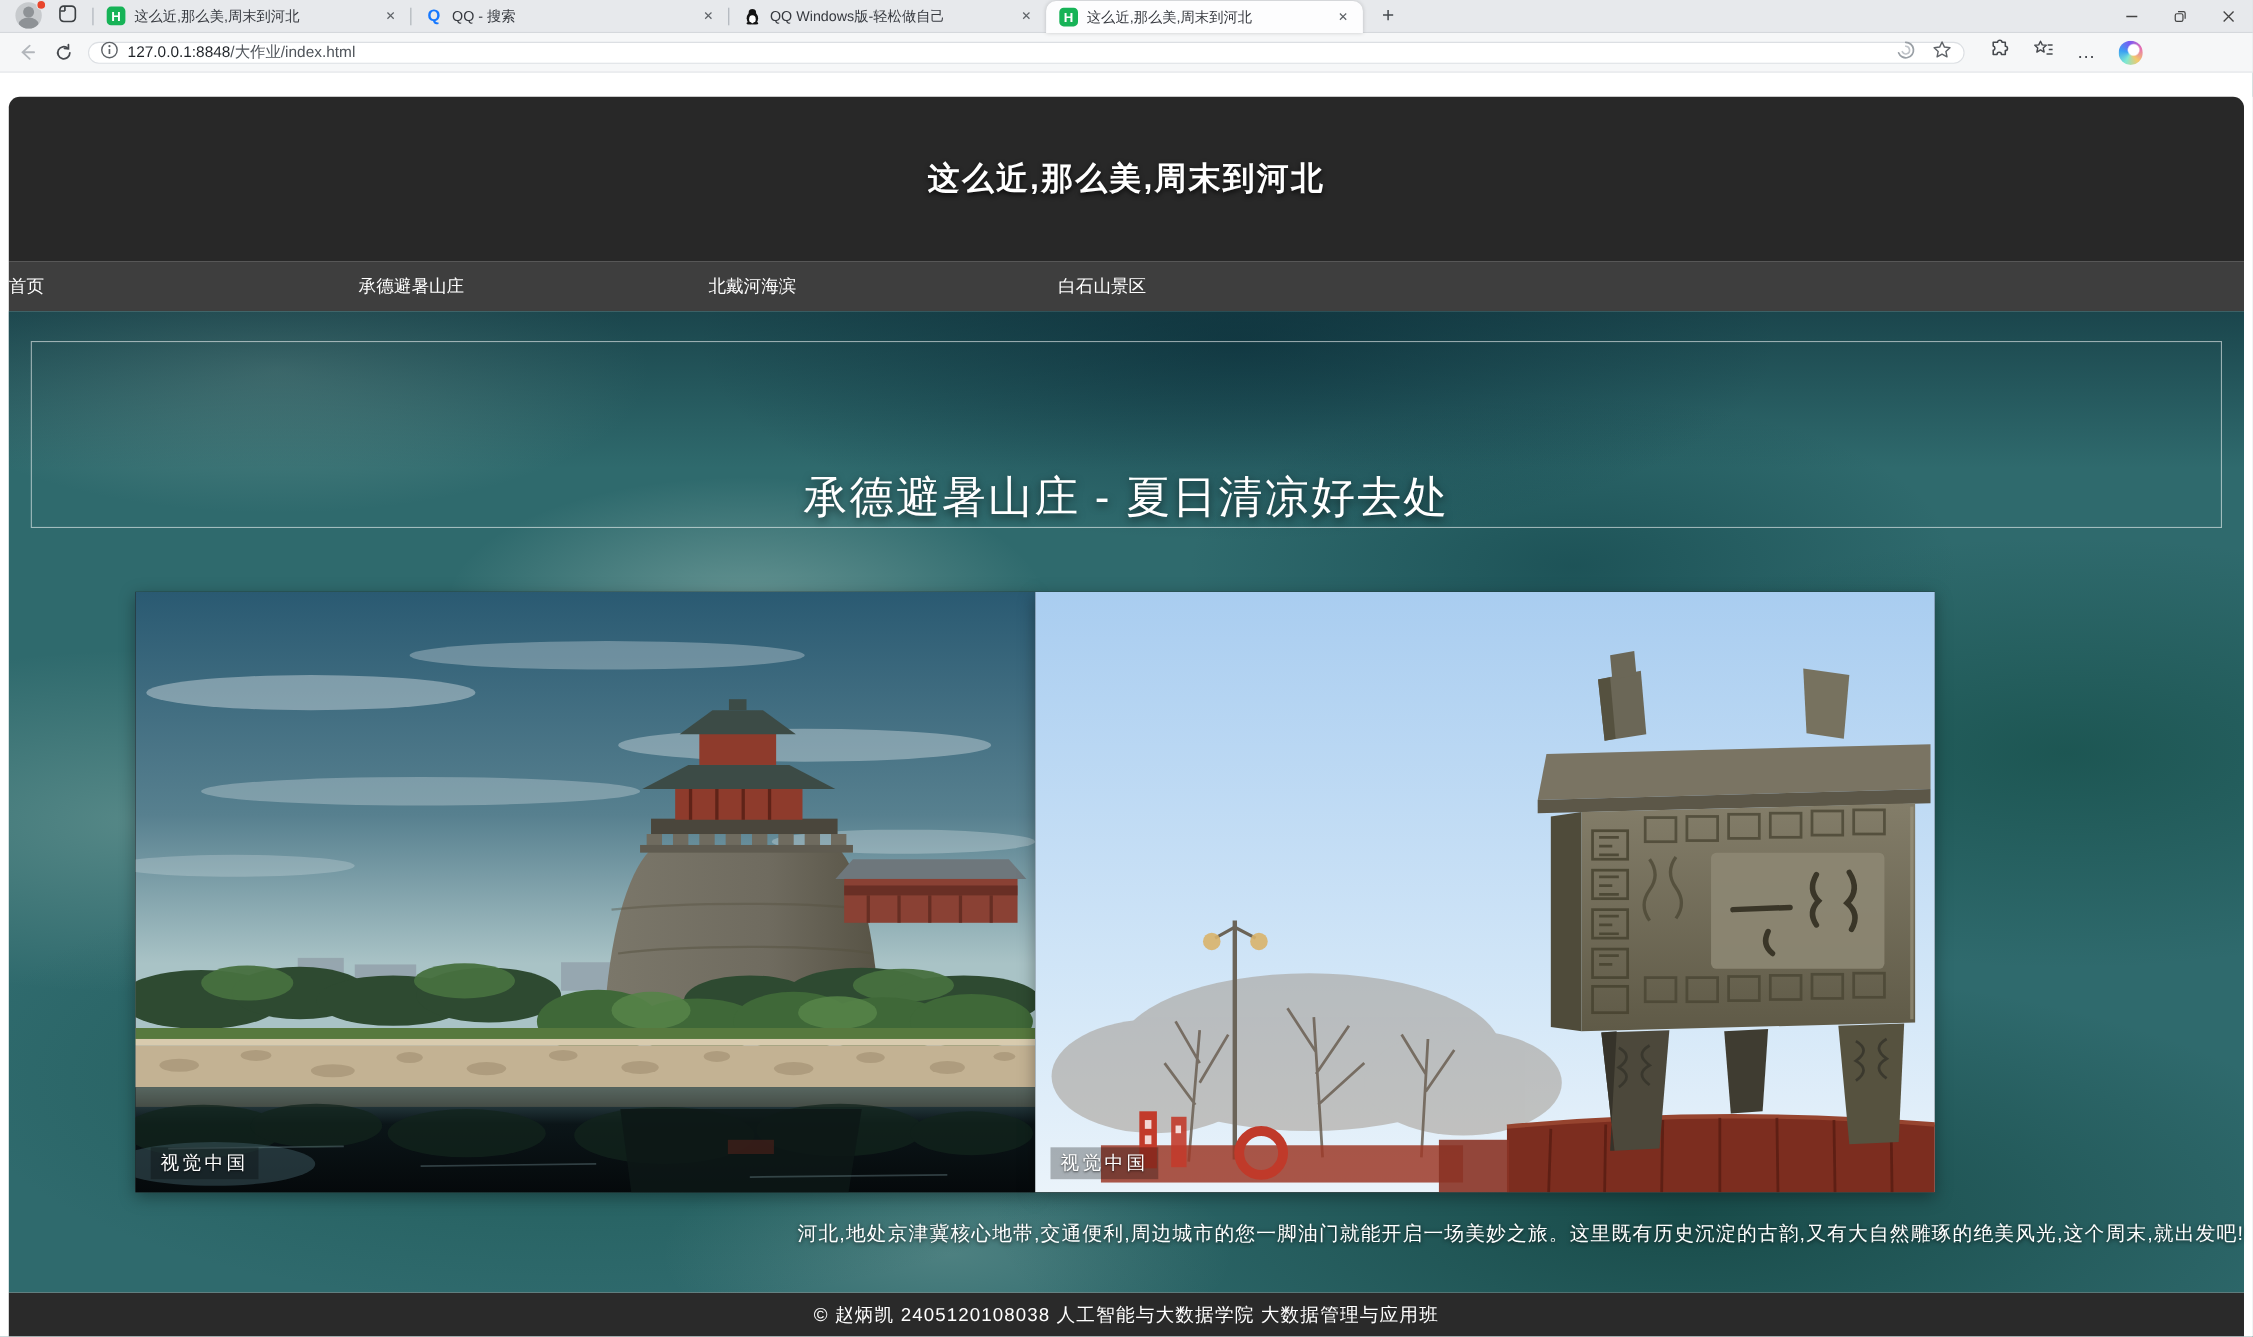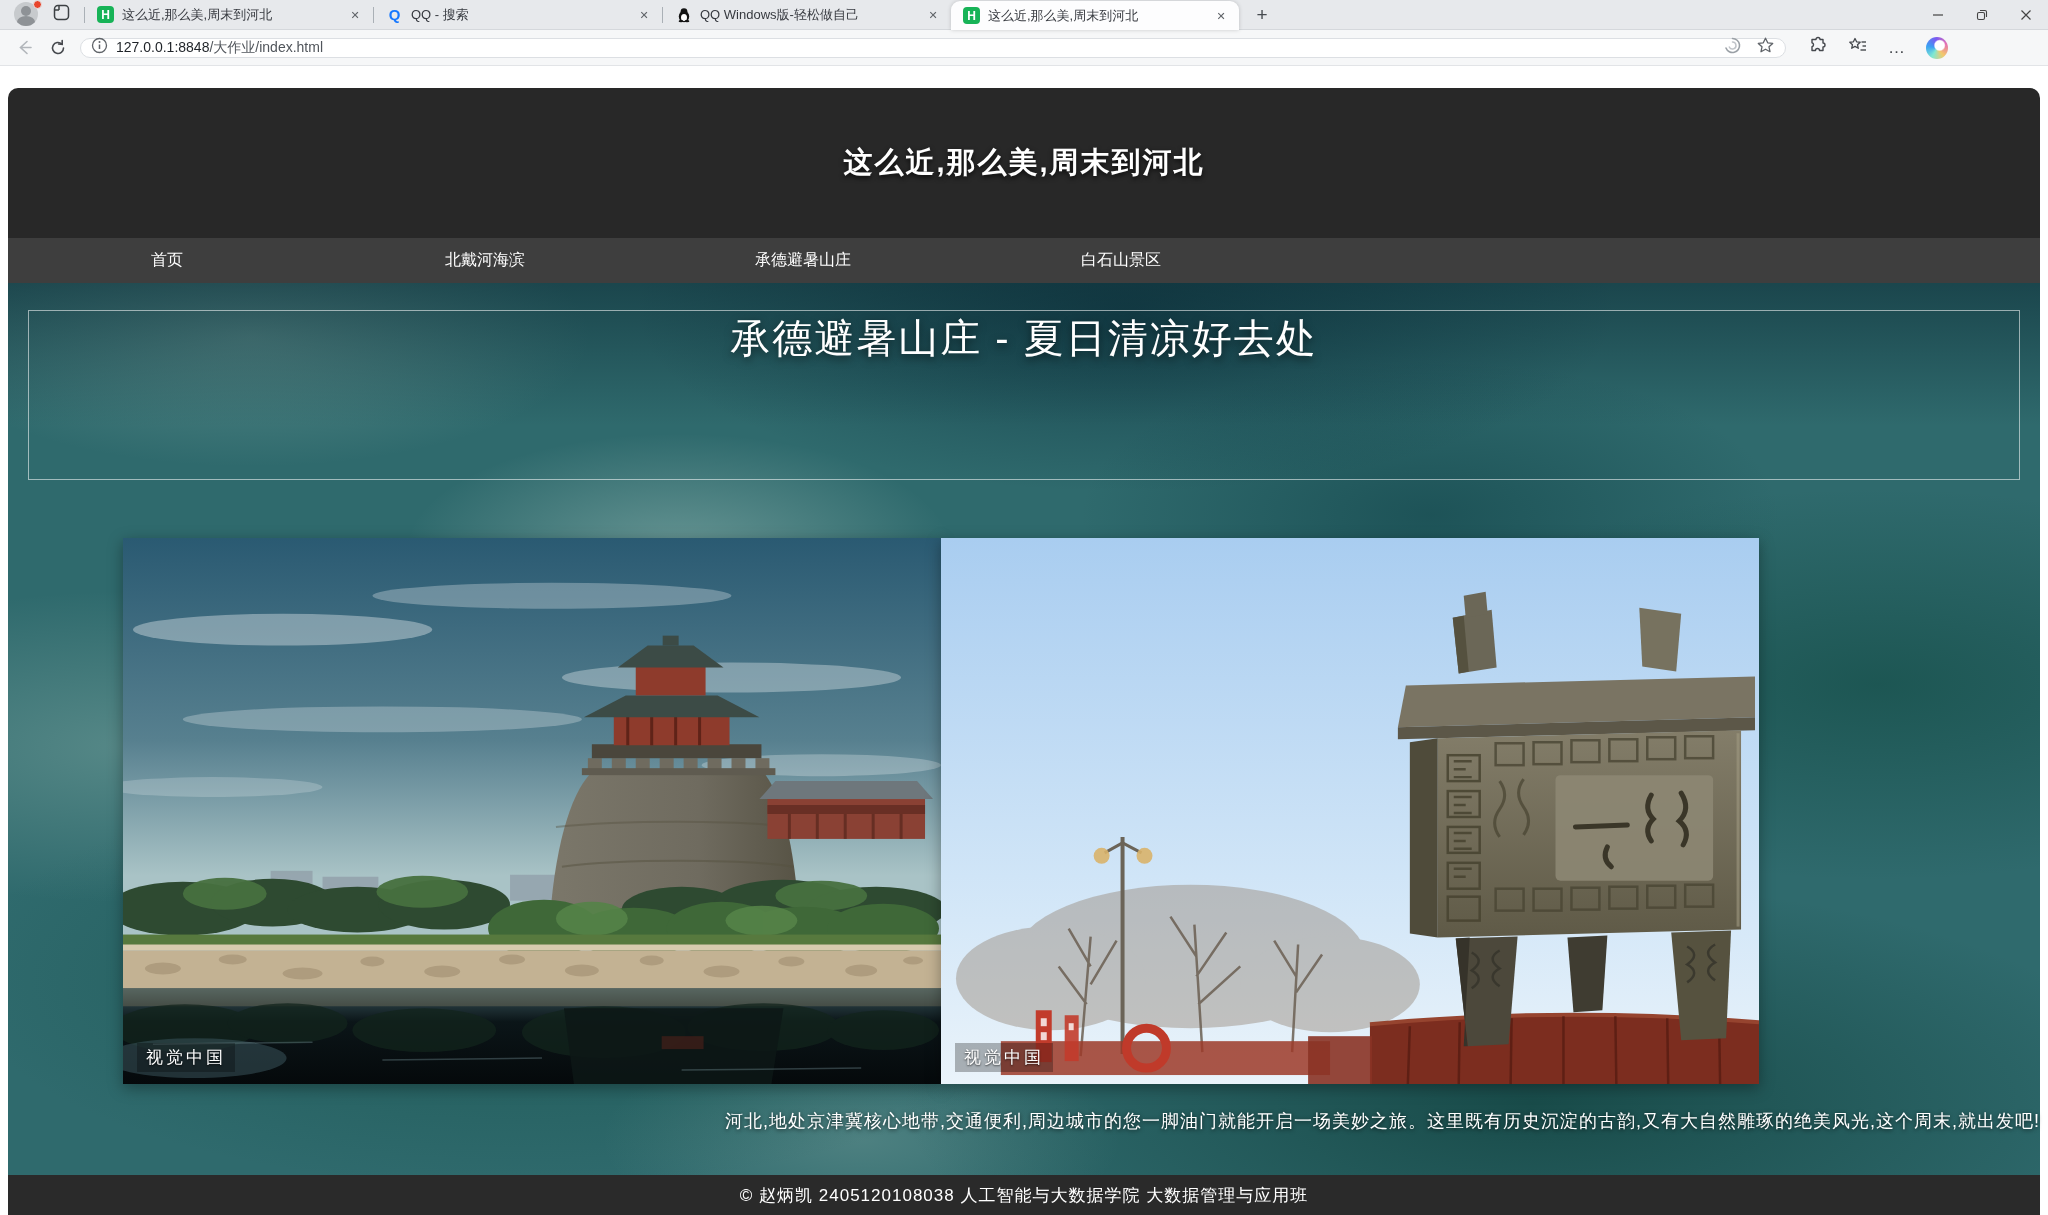--- a/index.html
+++ b/index.html
@@ -39,39 +39,39 @@
       conic-gradient(from 210deg, #7ee8d2, #3aa0f3, #7b5bf2, #e66fb2, #f3c96b, #7ee8d2); }
 
   
   .viewport { height:1149px; background:#fff; }
   .page { margin:0 8px; }
   .site-header { margin-top:22px; height:150px; background:#282828; border-radius:10px 10px 0 0; display:flex; align-items:center; justify-content:center; }
   .site-header h1 { color:#fff; font-size:29px; font-weight:bold; letter-spacing:2px; text-shadow:0 2px 5px rgba(0,0,0,.8); }
 
   .site-nav { height:45px; background:#3e3e3e; }
   .site-nav ul { list-style:none; display:flex; width:1590px; height:100%; }
-  .site-nav li { width:20%; display:flex; align-items:center; justify-content:center; }
+  .site-nav li { width:20%; display:flex; align-items:center; }
   .site-nav a { color:#ffffff; font-size:16px; text-decoration:none; }
 
   .hero { position:relative; height:892px;
     background-color:#2f6a6d;
     background-image:
       linear-gradient(180deg, rgba(10,40,50,.55), rgba(10,40,50,0) 16%),
       radial-gradient(ellipse 520px 200px at 12% 6%, rgba(130,170,165,.45), transparent 65%),
       radial-gradient(ellipse 700px 260px at 55% 3%, rgba(8,45,58,.6), transparent 70%),
       radial-gradient(ellipse 420px 180px at 33% 30%, rgba(205,228,218,.35), transparent 65%),
       radial-gradient(ellipse 500px 220px at 70% 26%, rgba(12,60,66,.5), transparent 70%),
       radial-gradient(ellipse 600px 240px at 6% 52%, rgba(175,205,195,.30), transparent 65%),
       radial-gradient(ellipse 700px 280px at 92% 45%, rgba(14,70,62,.55), transparent 70%),
       radial-gradient(ellipse 800px 300px at 25% 78%, rgba(16,75,66,.5), transparent 70%),
       radial-gradient(ellipse 500px 200px at 55% 68%, rgba(195,218,208,.25), transparent 65%),
       radial-gradient(ellipse 900px 320px at 75% 92%, rgba(10,55,50,.6), transparent 70%),
       radial-gradient(ellipse 400px 160px at 42% 96%, rgba(185,208,198,.22), transparent 65%);
   }
-  .hero-titlebox { position:absolute; top:27px; left:20px; right:20px; height:170px; border:1px solid rgba(255,255,255,.55); display:flex; align-items:flex-start; justify-content:center; }
+  .hero-titlebox { position:absolute; top:27px; left:20px; right:20px; height:170px; border:1px solid rgba(255,255,255,.55); display:flex; align-items:flex-end; justify-content:center; }
   .hero-titlebox h2 { color:#fff; font-size:40px; font-weight:500; letter-spacing:2px; text-shadow:0 3px 8px rgba(0,0,0,.6); }
 
   .gallery { position:absolute; top:255px; left:115px; display:flex; }
   .photo { width:818px; height:546px; position:relative; overflow:hidden; background:#222; box-shadow:0 4px 14px rgba(0,0,0,.35); }
   .photo svg { display:block; width:100%; height:100%; }
   .watermark { position:absolute; left:14px; bottom:12px; color:#fff; font-size:17px; letter-spacing:3px; padding:3px 9px; background:rgba(0,0,0,.28); text-shadow:0 1px 2px rgba(0,0,0,.7); }
 
   .intro { position:absolute; top:826px; left:0; width:100%; text-align:right; color:#fff; font-size:18px; letter-spacing:1px; text-shadow:0 1px 4px rgba(0,0,0,.75); }
 
   .site-footer { height:40px; background:#2a2a2a; display:flex; align-items:center; justify-content:center; color:#ffffff; font-size:17px; letter-spacing:1px; }
@@ -214,24 +214,24 @@
     <div class="site-header">
       <h1>这么近,那么美,周末到河北</h1>
     </div>
 
     <div class="site-nav">
       <ul>
         <li>
             <a href="#">首页</a>
           </li>
         <li>
-            <a href="#">北戴河海滨</a>
+            <a href="#">承德避暑山庄</a>
           </li>
         <li>
-            <a href="#">承德避暑山庄</a>
+            <a href="#">北戴河海滨</a>
           </li>
         <li>
             <a href="#">白石山景区</a>
           </li>
       </ul>
     </div>
 
     <div class="hero">
 
       <div class="hero-titlebox">

